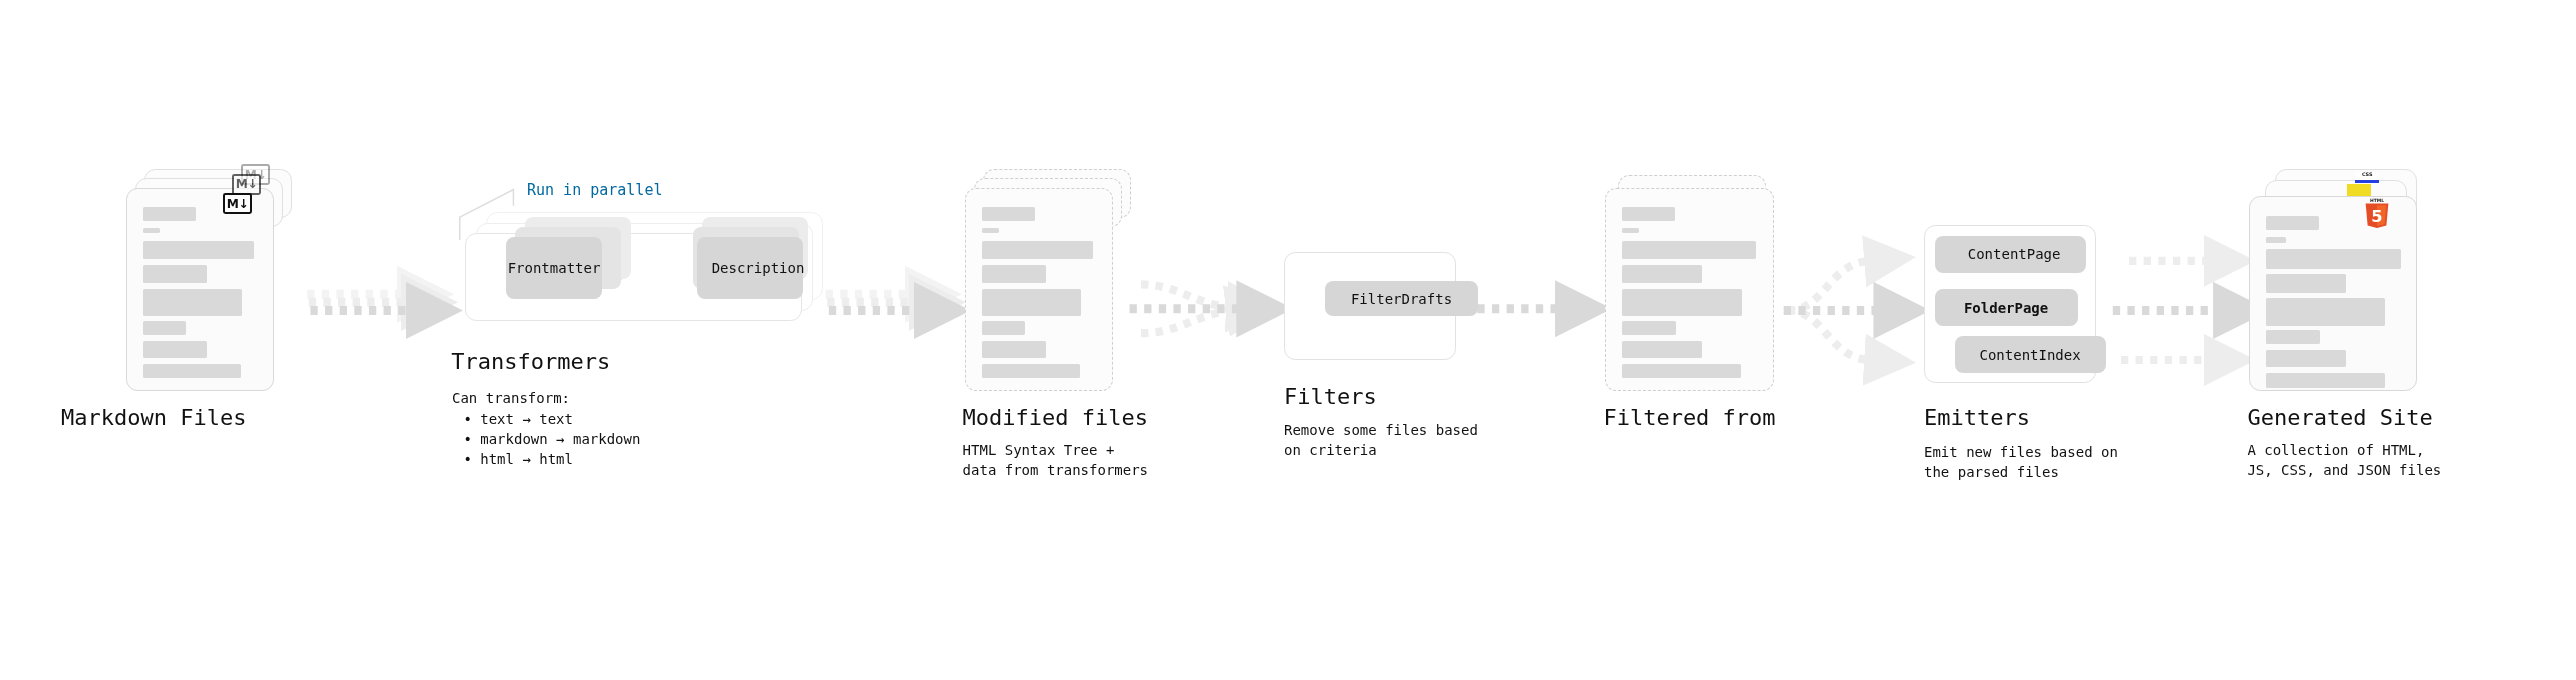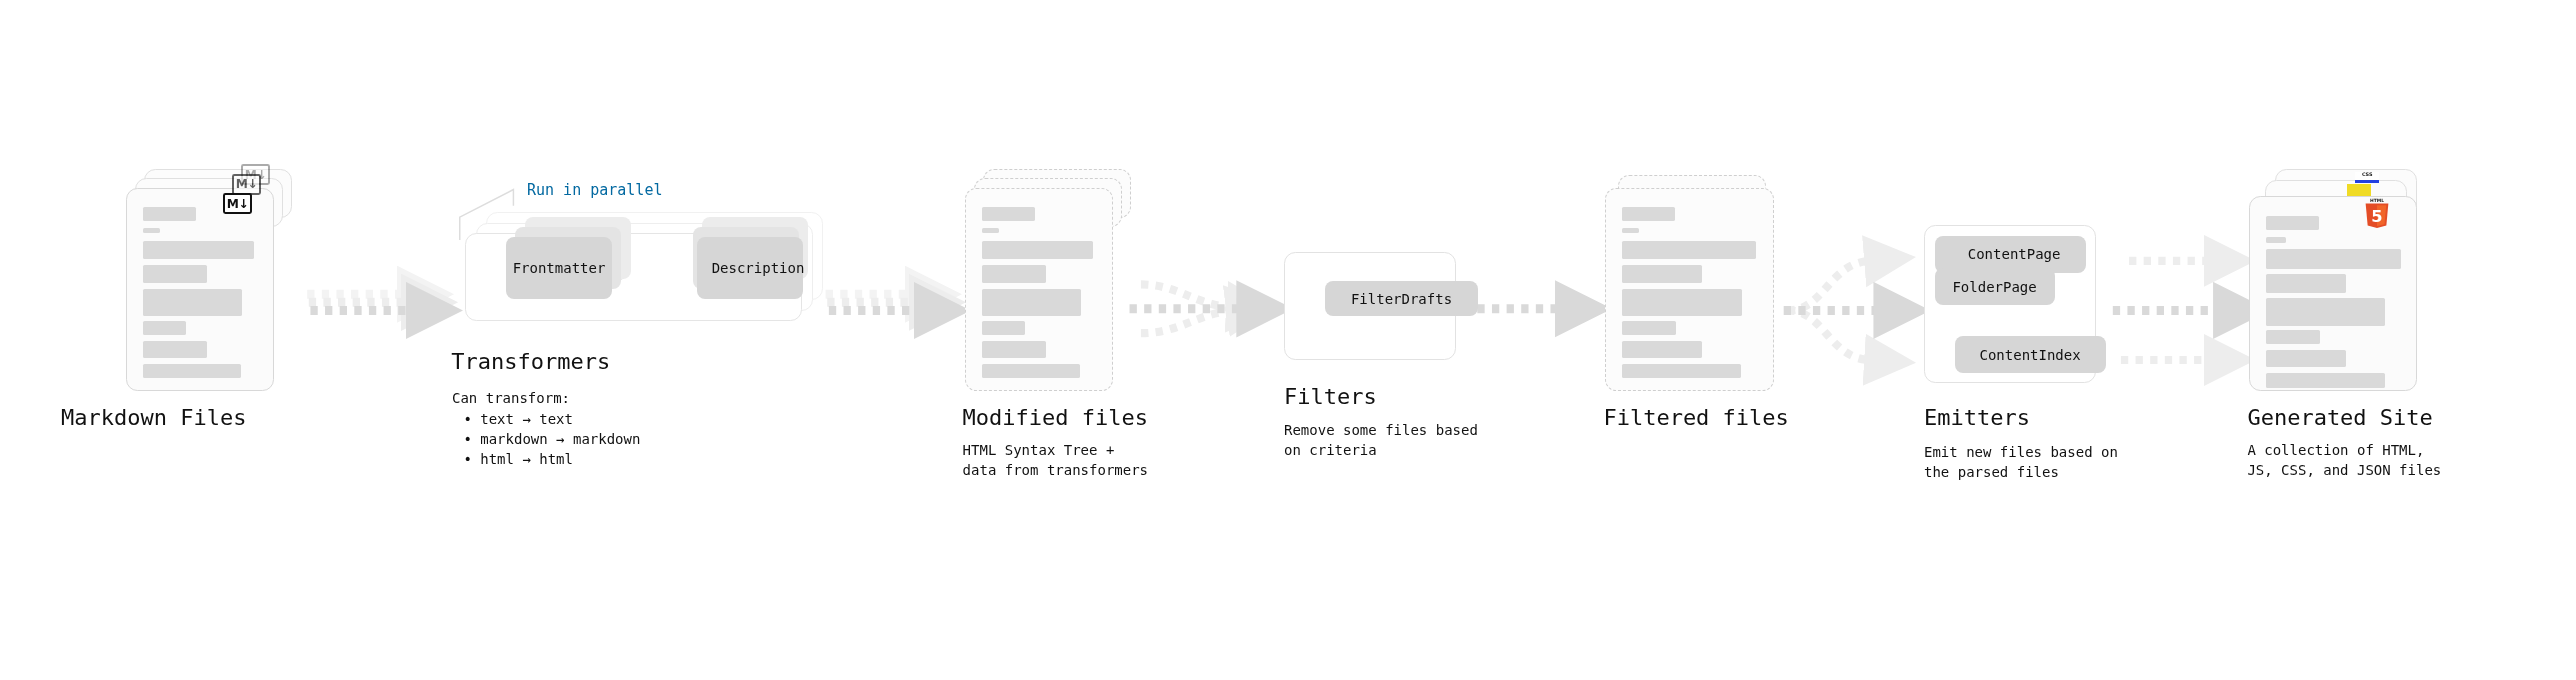--- a/index.html
+++ b/index.html
@@ -164,21 +164,21 @@
         </marker>
         <marker id="ahi2" markerWidth="7" markerHeight="7" refX="1" refY="3" orient="auto">
           <path d="M0,0 L6,3 L0,6 z" fill="#dcdcdc"></path>
         </marker>
       </defs>
     </svg>
   </div>
 
   <div class="chip ghost2" style="left:73px;top:26px;width:106px;height:62px;"></div>
   <div class="chip ghost1" style="left:63px;top:36px;width:106px;height:62px;"></div>
-  <div class="chip" style="left:54px;top:46px;width:106px;height:62px;">Frontmatter</div>
+  <div class="chip" style="left:54px;top:46px;width:96px;height:62px;">Frontmatter</div>
 
   <div class="chip ghost2" style="left:250px;top:26px;width:106px;height:62px;"></div>
   <div class="chip ghost1" style="left:241px;top:36px;width:106px;height:62px;"></div>
   <div class="chip" style="left:245px;top:46px;width:106px;height:62px;padding-left:16px;">Description</div>
 
   <div class="title" style="left:-0.8px;top:158px;">Transformers</div>
   <div class="subtitle" style="left:0px;top:197px;">Can transform:</div>
   <div class="subtitle" style="left:11.4px;top:218px;">• <span>text → text</span></div>
   <div class="subtitle" style="left:11.4px;top:238px;">• <span>markdown → markdown</span></div>
   <div class="subtitle" style="left:11.4px;top:258px;">• <span>html → html</span></div>
@@ -219,27 +219,27 @@
       <div class="skel" style="left:16.3px;top:18px;width:53px;height:14.6px;"></div>
       <div class="skel" style="left:16.3px;top:39px;width:16.3px;height:4.9px;"></div>
       <div class="skel" style="left:16.3px;top:52px;width:134px;height:18.7px;"></div>
       <div class="skel" style="left:16.3px;top:76px;width:80px;height:18px;"></div>
       <div class="skel" style="left:16.3px;top:100px;width:120px;height:27px;"></div>
       <div class="skel" style="left:16.3px;top:132px;width:54px;height:14px;"></div>
       <div class="skel" style="left:16.3px;top:152px;width:80px;height:17px;"></div>
       <div class="skel" style="left:16.3px;top:175px;width:119px;height:14.6px;"></div>
     </div>
   </div>
-  <div class="title" style="left:-1.6px;top:236px;">Filtered files</div>
+  <div class="title" style="left:-1.6px;top:236px;">Filtered from</div>
 </div>
 
 <div class="stage" style="left:1924px;top:225px;">
   <div class="panel" style="left:0px;top:0px;width:172px;height:158px;"></div>
   <div class="chip" style="left:10.6px;top:10.6px;width:151px;height:37px;padding-left:8px;">ContentPage</div>
-  <div class="chip" style="left:10.6px;top:43px;width:120px;height:37px;">FolderPage</div>
+  <div class="chip" style="left:10.6px;top:64px;width:143px;height:37px;font-weight:bold;">FolderPage</div>
   <div class="chip" style="left:10.6px;top:111px;width:151px;height:37px;margin-left:20px;">ContentIndex</div>
   <div class="title" style="left:0px;top:180px;">Emitters</div>
   <div class="subtitle" style="left:0px;top:217px;">Emit new files based on
 the parsed files</div>
 </div>
 
 <div class="stage" style="left:2249px;top:169px;">
   <div class="docstack">
     <div class="doc back2" style="width:142px;left:26px;top:0px;"></div>
     <div class="doc back1" style="width:142px;left:16.3px;top:11.4px;"></div>

